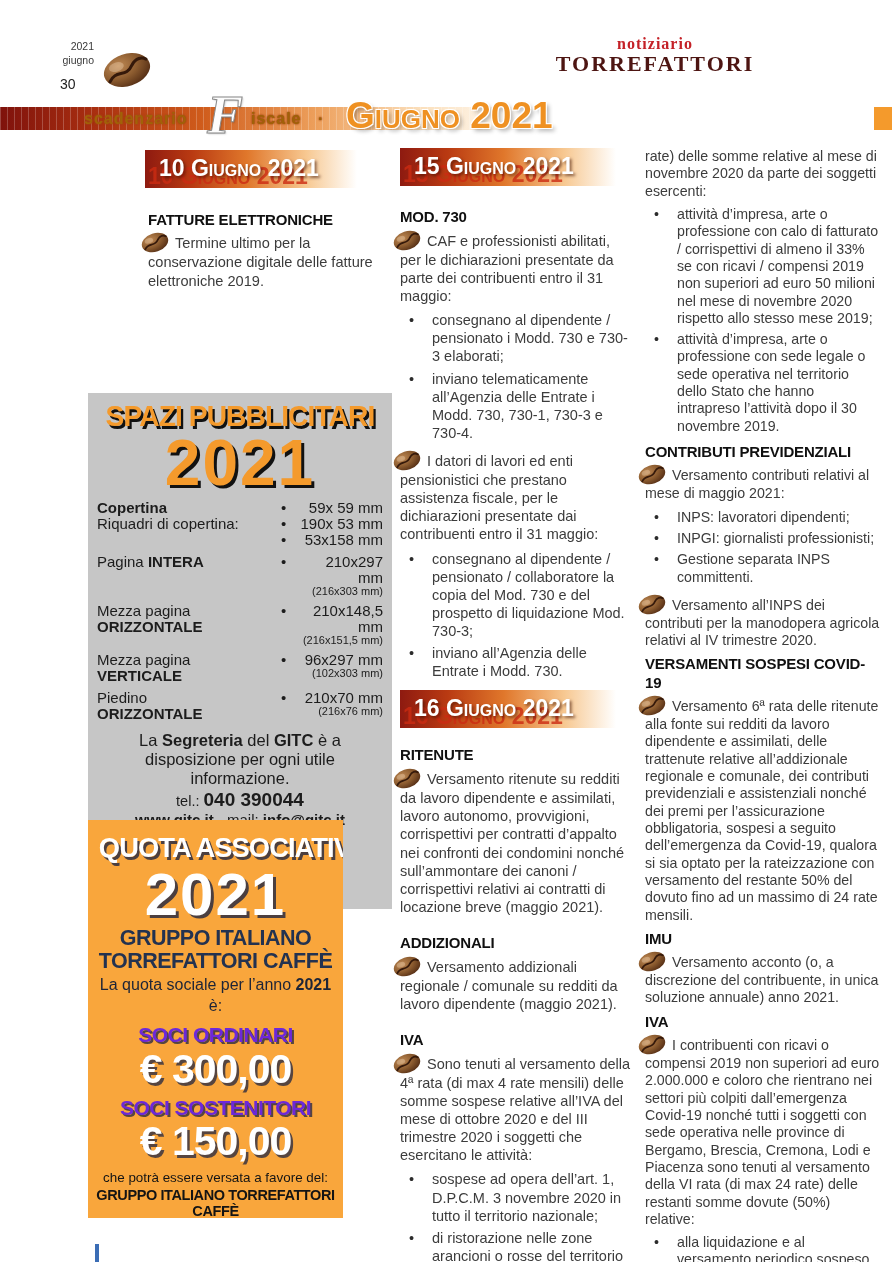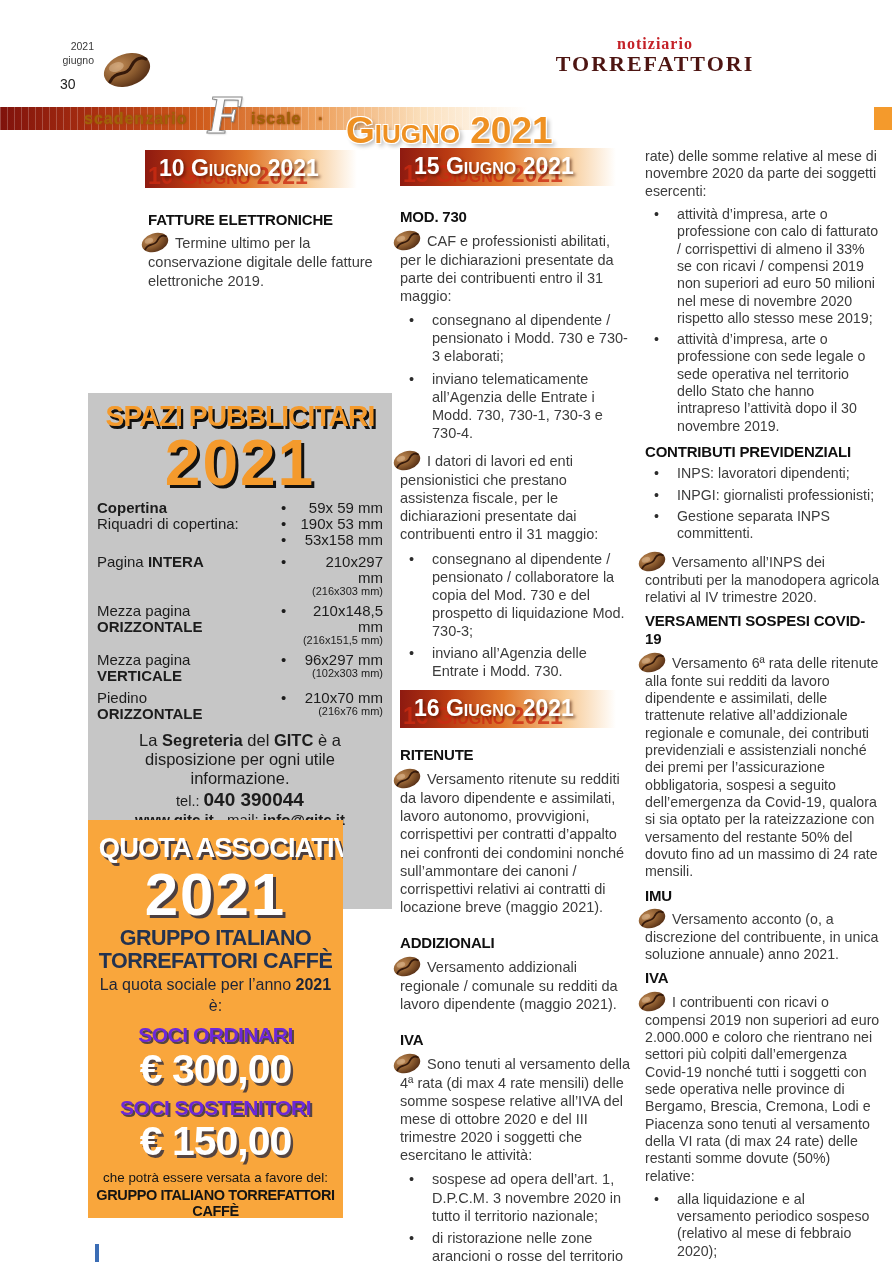--- a/index.html
+++ b/index.html
@@ -24,21 +24,21 @@
       linear-gradient(90deg,#7f120c 0%,#a92f10 18%,#cf5b1b 38%,#eda05c 60%,#fbe0bd 80%,rgba(255,255,255,0) 100%); }
   .banner-end { position:absolute; right:0; top:107px; width:18px; height:23px; background:#f49a2c; }
   .sc-word { position:absolute; top:110px; font-size:16px; font-weight:bold; color:#a16207;
              letter-spacing:1px; text-shadow:0 0 2px #a04a15, 0 0 2px #a04a15; }
   .sc-1 { left:84px; }
   .sc-2 { left:251px; }
   .sc-dot { left:318px; }
   .banner-f { position:absolute; left:207px; top:84px; font-family:"Liberation Serif", serif;
               font-style:italic; font-weight:bold; font-size:54px; color:#fdfdfd;
               -webkit-text-stroke:1px #8a8a8a; text-shadow:1px 1px 2px rgba(0,0,0,.25); }
-  .banner-title { position:absolute; left:346px; top:110px; font-size:37px; font-weight:bold;
+  .banner-title { position:absolute; left:346px; top:95px; font-size:37px; font-weight:bold;
                   font-variant:small-caps; letter-spacing:0; color:#ef9122;
                   text-shadow:-1px -1px 0 #fff,1px -1px 0 #fff,-1px 1px 0 #fff,1px 1px 0 #fff,3px 3px 4px rgba(0,0,0,.30); }
 
   
   .col { position:absolute; color:#3c3c3c; }
   .col1 { left:88px; top:150px; width:304px; font-size:14.6px; line-height:1.27; }
   .col2 { left:400px; top:148px; width:232px; font-size:14.5px; line-height:1.25; }
   .col3 { left:645px; top:148px; width:236px; font-size:14.2px; line-height:1.22; }
 
   .date-header { position:relative; height:38px; width:212px;
@@ -290,20 +290,23 @@
 
   </div>
 
   <div class="col col3">
     <p class="bp" style="margin-top:0"><span>rate) delle somme relative al mese di novembre 2020 da parte dei soggetti esercenti:</span></p>
     <ul class="blist">
       <li>attività d’impresa, arte o professione con calo di fatturato / corrispettivi di almeno il 33% se con ricavi / compensi 2019 non superiori ad euro 50 milioni nel mese di novembre 2020 rispetto allo stesso mese 2019;</li>
       <li>attività d’impresa, arte o professione con sede legale o sede operativa nel territorio dello Stato che hanno intrapreso l’attività dopo il 30 novembre 2019.</li>
     </ul>
     <h3 class="h" style="margin-top:6px">CONTRIBUTI PREVIDENZIALI</h3>
+    <p class="bp"><svg class="bean" viewBox="0 0 34 24">
+          <use href="#bean-shape"></use>
+        </svg><span>Versamento contributi relativi al mese di maggio 2021:</span></p>
     <ul class="blist">
       <li>INPS: lavoratori dipendenti;</li>
       <li>INPGI: giornalisti professionisti;</li>
       <li>Gestione separata INPS committenti.</li>
     </ul>
     <p class="bp"><svg class="bean" viewBox="0 0 34 24">
           <use href="#bean-shape"></use>
         </svg><span>Versamento all’INPS dei contributi per la manodopera agricola relativi al IV trimestre 2020.</span></p>
     <h3 class="h" style="margin-top:6px">VERSAMENTI SOSPESI COVID-19</h3>
     <p class="bp"><svg class="bean" viewBox="0 0 34 24">

